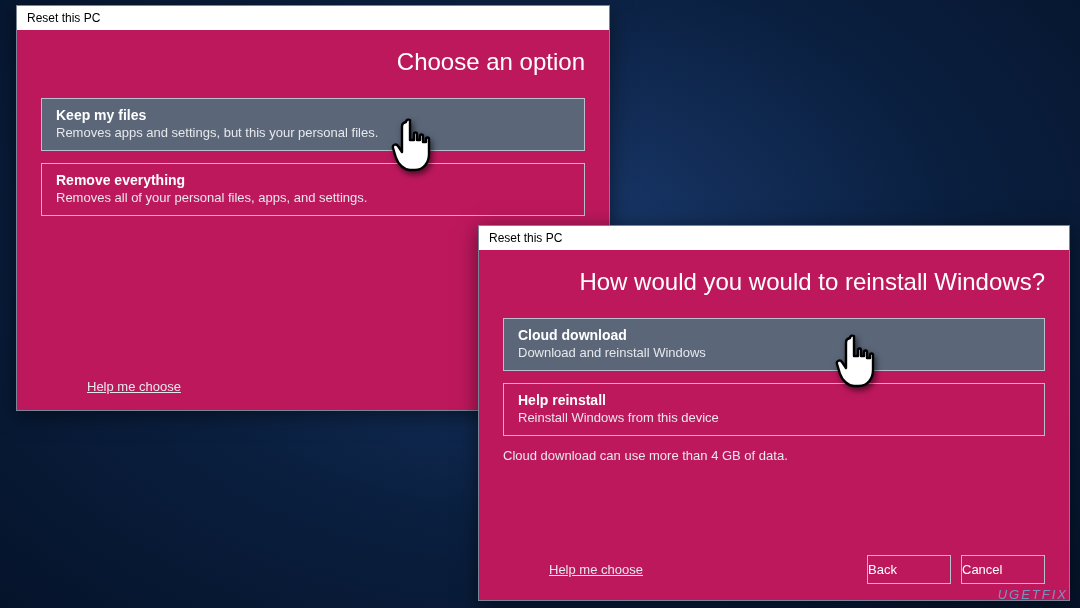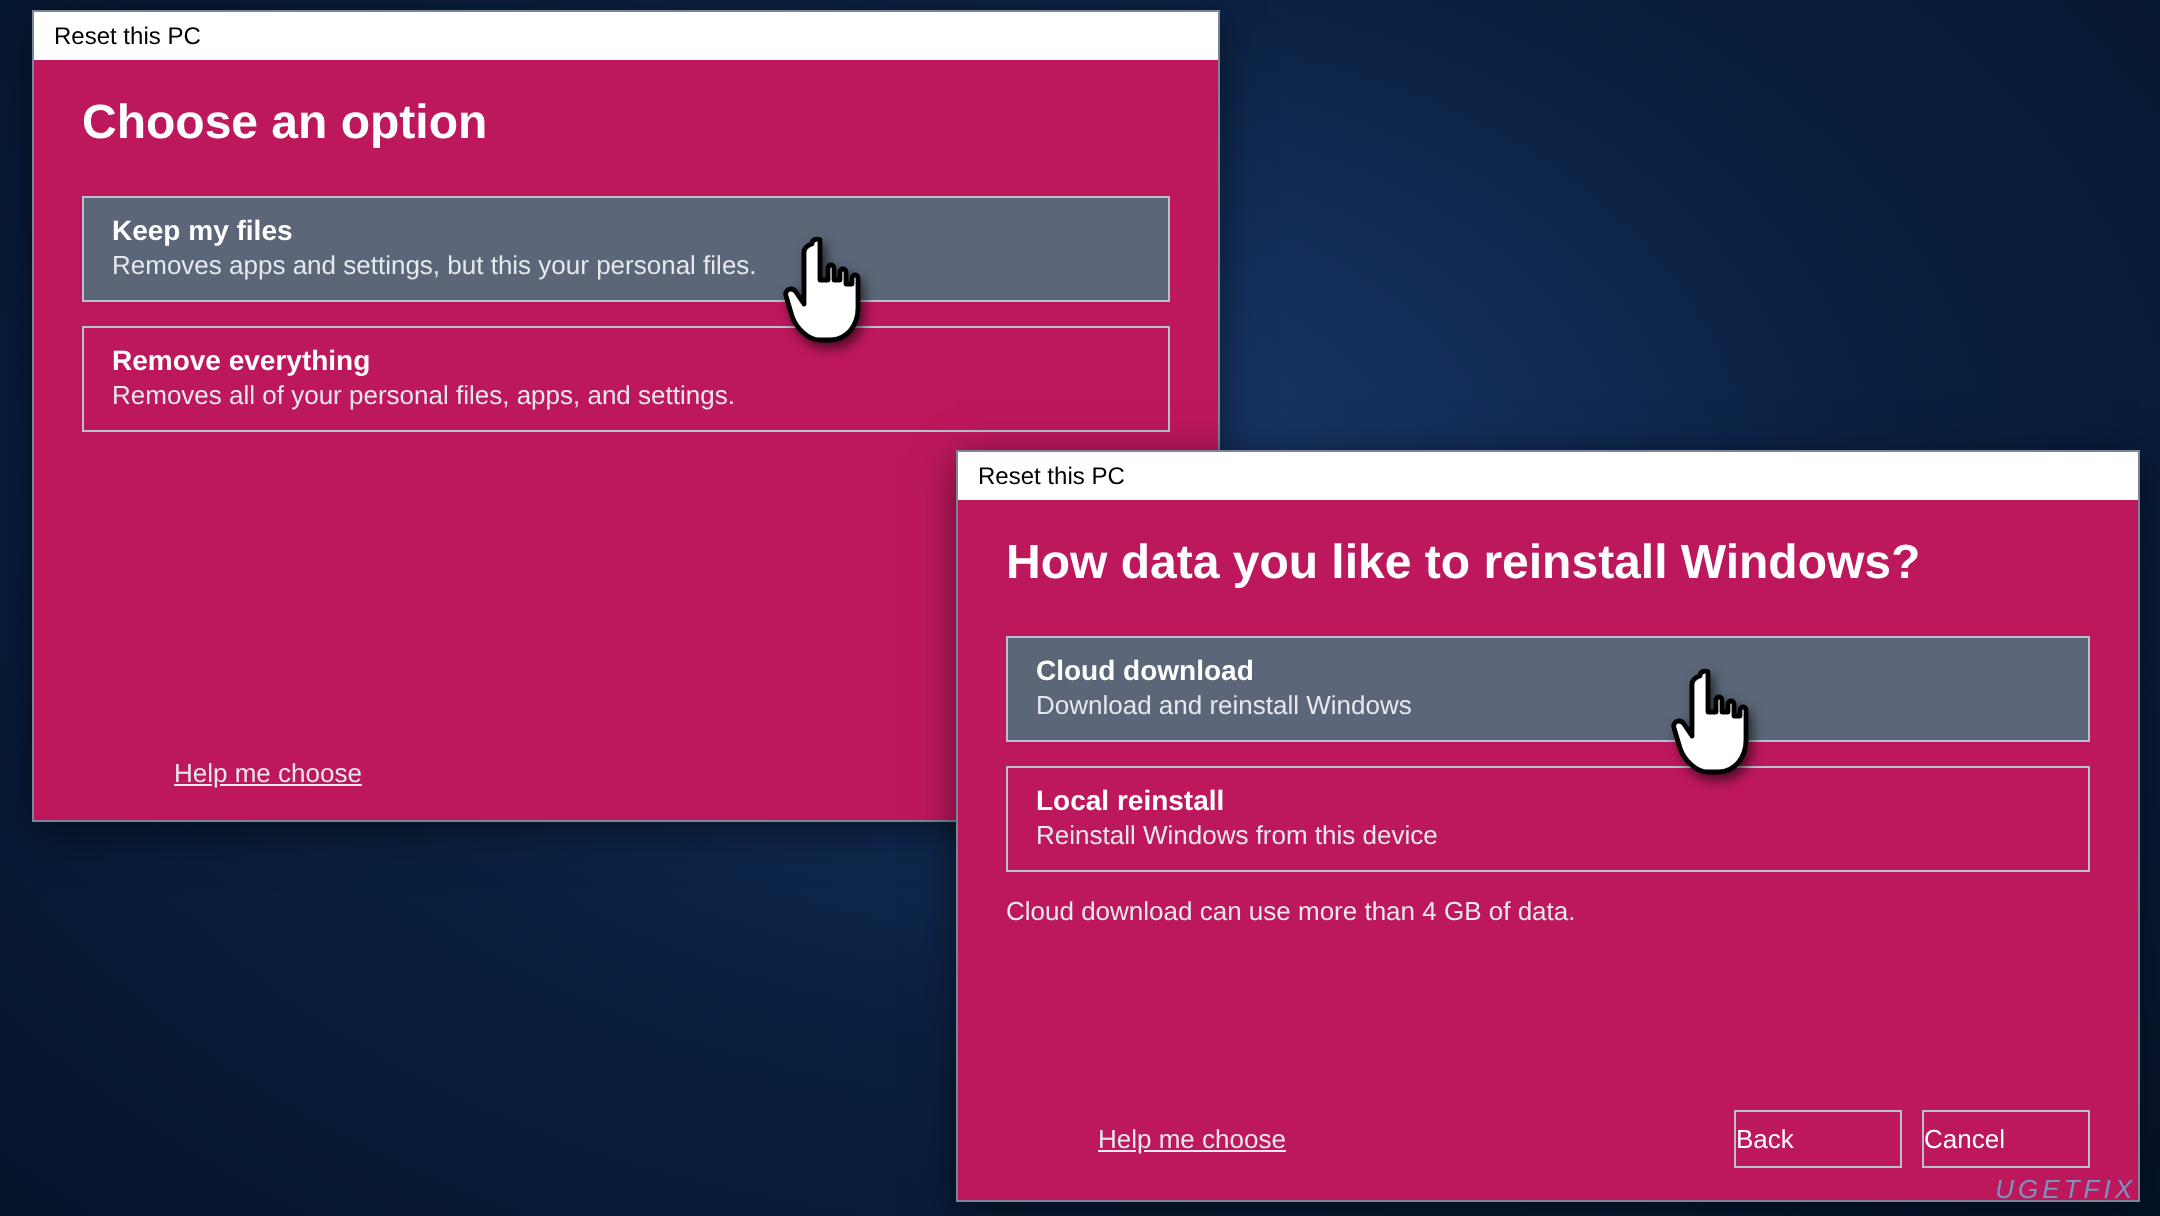--- a/index.html
+++ b/index.html
@@ -14,21 +14,21 @@
     position: absolute;
     background: #be185d;
     border: 1px solid #7a8599;
     box-shadow: 0 4px 20px rgba(0,0,0,0.5);
   }
   .titlebar {
     background: #fff; color: #000;
     font-size: 12px; padding: 5px 10px;
   }
   .dialog-body { padding: 18px 24px 16px 24px; }
-  .heading { font-size: 24px; font-weight: 700; margin-bottom: 22px; }
+  .heading { font-size: 24px; font-weight: 400; margin-bottom: 22px; text-align: right; }
   .option {
     border: 1px solid #b8c0cf;
     padding: 8px 14px 10px 14px;
     margin-bottom: 12px;
     cursor: pointer;
   }
   .option.highlight { background: #5b6779; }
   .opt-title { font-weight: 600; font-size: 14px; }
   .opt-desc { font-size: 13px; margin-top: 2px; color: #e6e8ec; }
   .note { font-size: 13px; margin-top: 6px; color: #e6e8ec; }
@@ -78,29 +78,29 @@
   </div>
   <div class="footer">
     <span class="help-link">Help me choose</span>
     <span></span>
   </div>
 </div>
 
 <div id="dlg2" class="dialog">
   <div class="titlebar">Reset this PC</div>
   <div class="dialog-body">
-    <div class="heading">How data you like to reinstall Windows?</div>
+    <div class="heading">How would you would to reinstall Windows?</div>
 
     <div class="option highlight">
       <div class="opt-title">Cloud download</div>
       <div class="opt-desc">Download and reinstall Windows</div>
     </div>
 
     <div class="option">
-      <div class="opt-title">Local reinstall</div>
+      <div class="opt-title">Help reinstall</div>
       <div class="opt-desc">Reinstall Windows from this device</div>
     </div>
 
     <div class="note">Cloud download can use more than 4 GB of data.</div>
   </div>
   <div class="footer">
     <span class="help-link">Help me choose</span>
     <div class="buttons">
       <div class="btn">Back</div>
       <div class="btn">Cancel</div>

